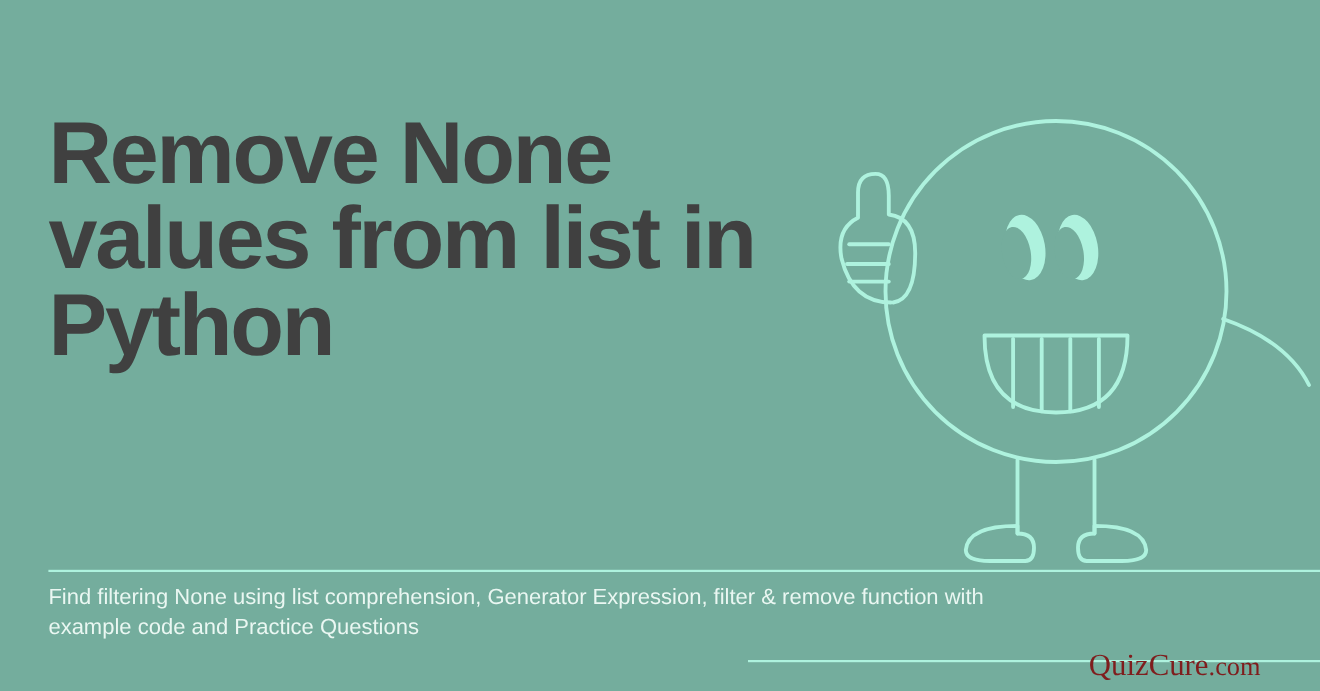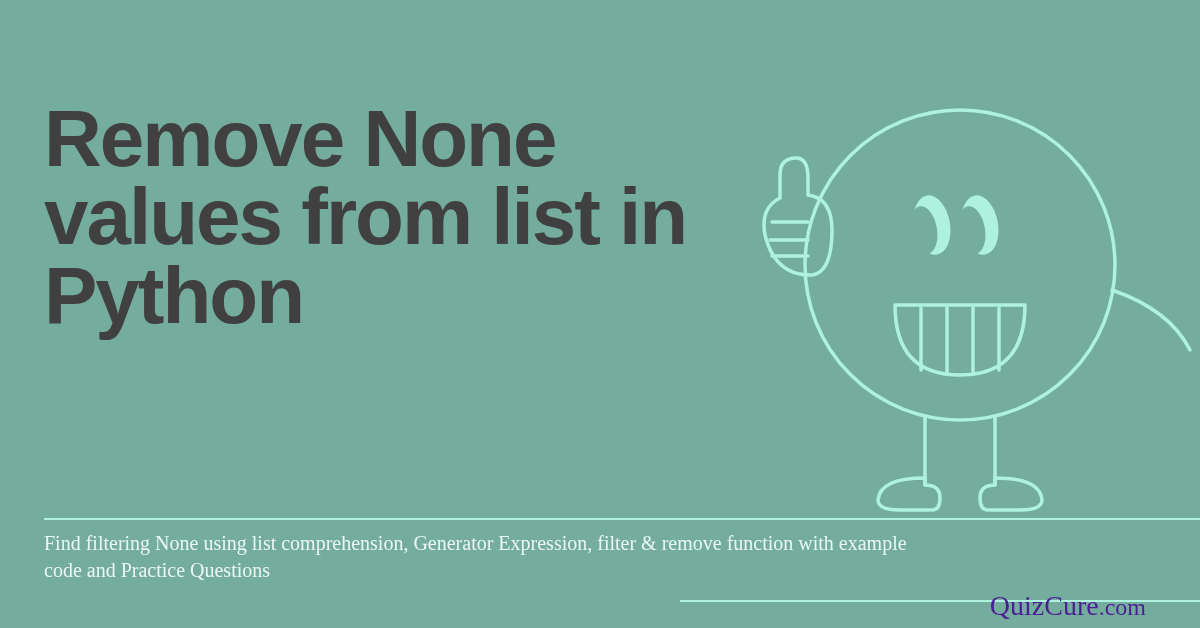--- a/index.html
+++ b/index.html
@@ -20,21 +20,21 @@
     font-weight: 800;
     line-height: 0.98;
     letter-spacing: -2px;
     max-width: 650px;
   }
   .subtitle {
     position: absolute;
     left: 44px;
     top: 530px;
     color: #eaf7f2;
-    font-family: Liberation Serif, serif;
+    font-family: Liberation Sans, sans-serif;
     font-size: 20px;
     line-height: 1.35;
     max-width: 900px;
     font-weight: 500;
   }
   .divider {
     position: absolute;
     left: 44px;
     right: 0;
     top: 518px;
@@ -48,21 +48,21 @@
     top: 600px;
     height: 2px;
     background: #aef2de;
   }
   .site {
     position: absolute;
     right: 54px;
     top: 590px;
     font-family: Georgia, "Times New Roman", serif;
     font-size: 28px;
-    color: #4c1d95;
+    color: #7f1d1d;
   }
   .site .dotcom { font-size: 24px; }
   .mascot {
     position: absolute;
     left: 700px;
     top: 80px;
     width: 500px;
     height: 460px;
   }
 </style>

